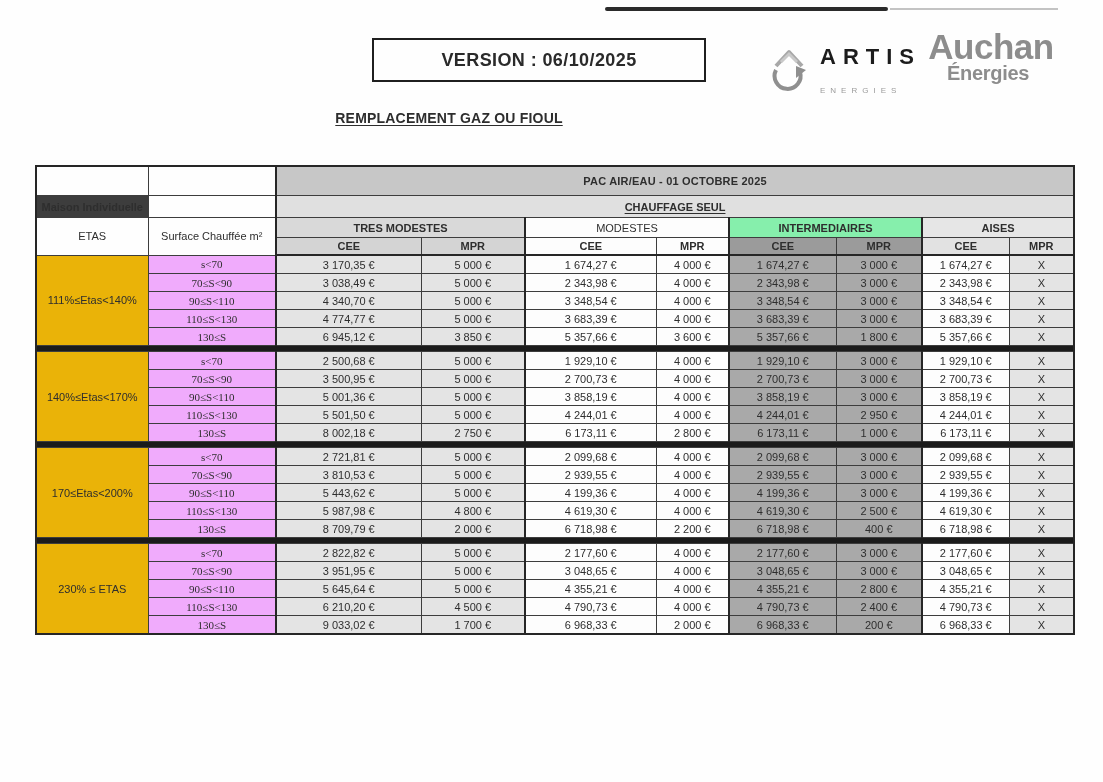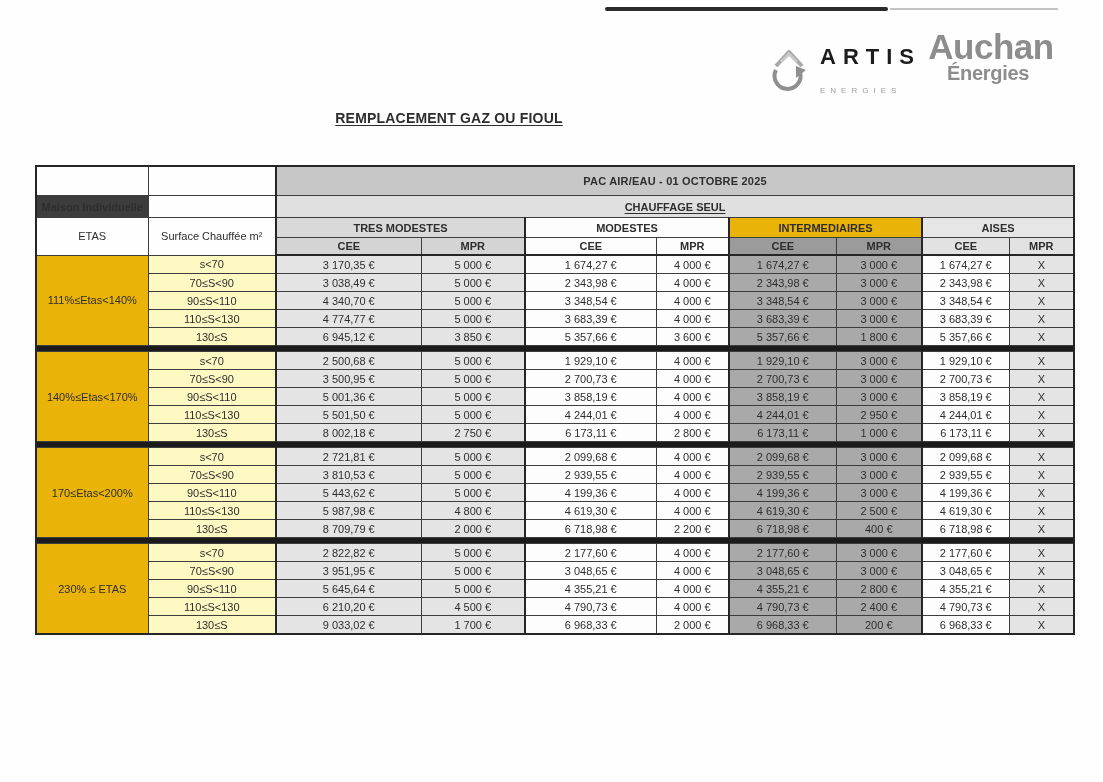--- a/index.html
+++ b/index.html
@@ -42,49 +42,50 @@
   tr.r-cols td{height:16px;border-bottom:2px solid #262626;}
   tr.data-row td{height:17px;}
 
   .blank-cell{background:#fefefe;}
   .pac-title{background:#c7c7c7;font-weight:bold;font-size:16px;color:#262626;letter-spacing:.2px;}
   .chauffage{background:#e0e0e0;font-weight:bold;font-size:13px;color:#2a2a2a;text-decoration:underline;text-underline-offset:2px;}
   .corner-dark{background:#3d3d3d;color:#f4f4f4;font-weight:bold;font-size:11.5px;}
   .left-head{background:#fefefe;font-size:11.5px;color:#333;}
 
   .g-tm{background:#d9d9d9;font-weight:bold;font-size:12px;}
-  .g-mod{background:#fdfdfd;font-weight:bold;font-size:12px;}
-  .g-int{background:#eab308;color:#f3f3f3;font-weight:bold;font-size:12px;}
+  .g-mod{background:#fdfdfd;font-weight:normal;font-size:12px;}
+  .g-int{background:#86efac;color:#f3f3f3;font-weight:bold;font-size:12px;}
   .g-ais{background:#e6e6e6;font-weight:bold;font-size:12px;}
 
   .s-tm{background:#d4d4d4;font-weight:bold;}
   .s-mod{background:#fdfdfd;font-weight:bold;}
   .s-int{background:#9b9b9b;color:#f1f1f1;font-weight:bold;}
   .s-ais{background:#e2e2e2;font-weight:bold;}
 
   .etas-cell{background:#eab308;font-size:11px;}
-  .surface-cell{background:#fef9c3;font-size:11px;}
+  .surface-cell{background:#f0abfc;font-size:11px;font-family:Liberation Serif, serif;}
   .cell-tm{background:#e4e4e4;}
   .cell-mod{background:#fdfdfd;}
   .cell-int{background:#a9a9a9;color:#6b6b6b;}
   .cell-ais-cee{background:#fdfdfd;}
   .cell-ais-mpr{background:#e4e4e4;}
 
   .bl2{border-left:2px solid #262626 !important;}
   tr.sep td{background:#1b1b1b;height:5px;border:0;border-left:1px solid #1b1b1b;padding:0;line-height:0;}
 </style>
 </head>
 <body>
 
 <div class="page">
 
   <div class="artifact-line"></div>
   <div class="artifact-line2"></div>
 
 
+  <div class="version-box">VERSION : 06/10/2025</div>
 
   <div class="artis">
     <span>
       <svg width="42" height="48" viewBox="0 0 42 48">
         <path d="M8 22 L21 8 L34 22" fill="none" stroke="#a8a8a8" stroke-width="4" stroke-linejoin="round"></path>
         <path d="M13 18 L21 10 L29 18" fill="none" stroke="#c9c9c9" stroke-width="3"></path>
         <path d="M8 26 A 13 13 0 1 0 32 28" fill="none" stroke="#8f8f8f" stroke-width="4"></path>
         <polygon points="28,22 38,26 28,34" fill="#8f8f8f"></polygon>
       </svg>
     </span>

